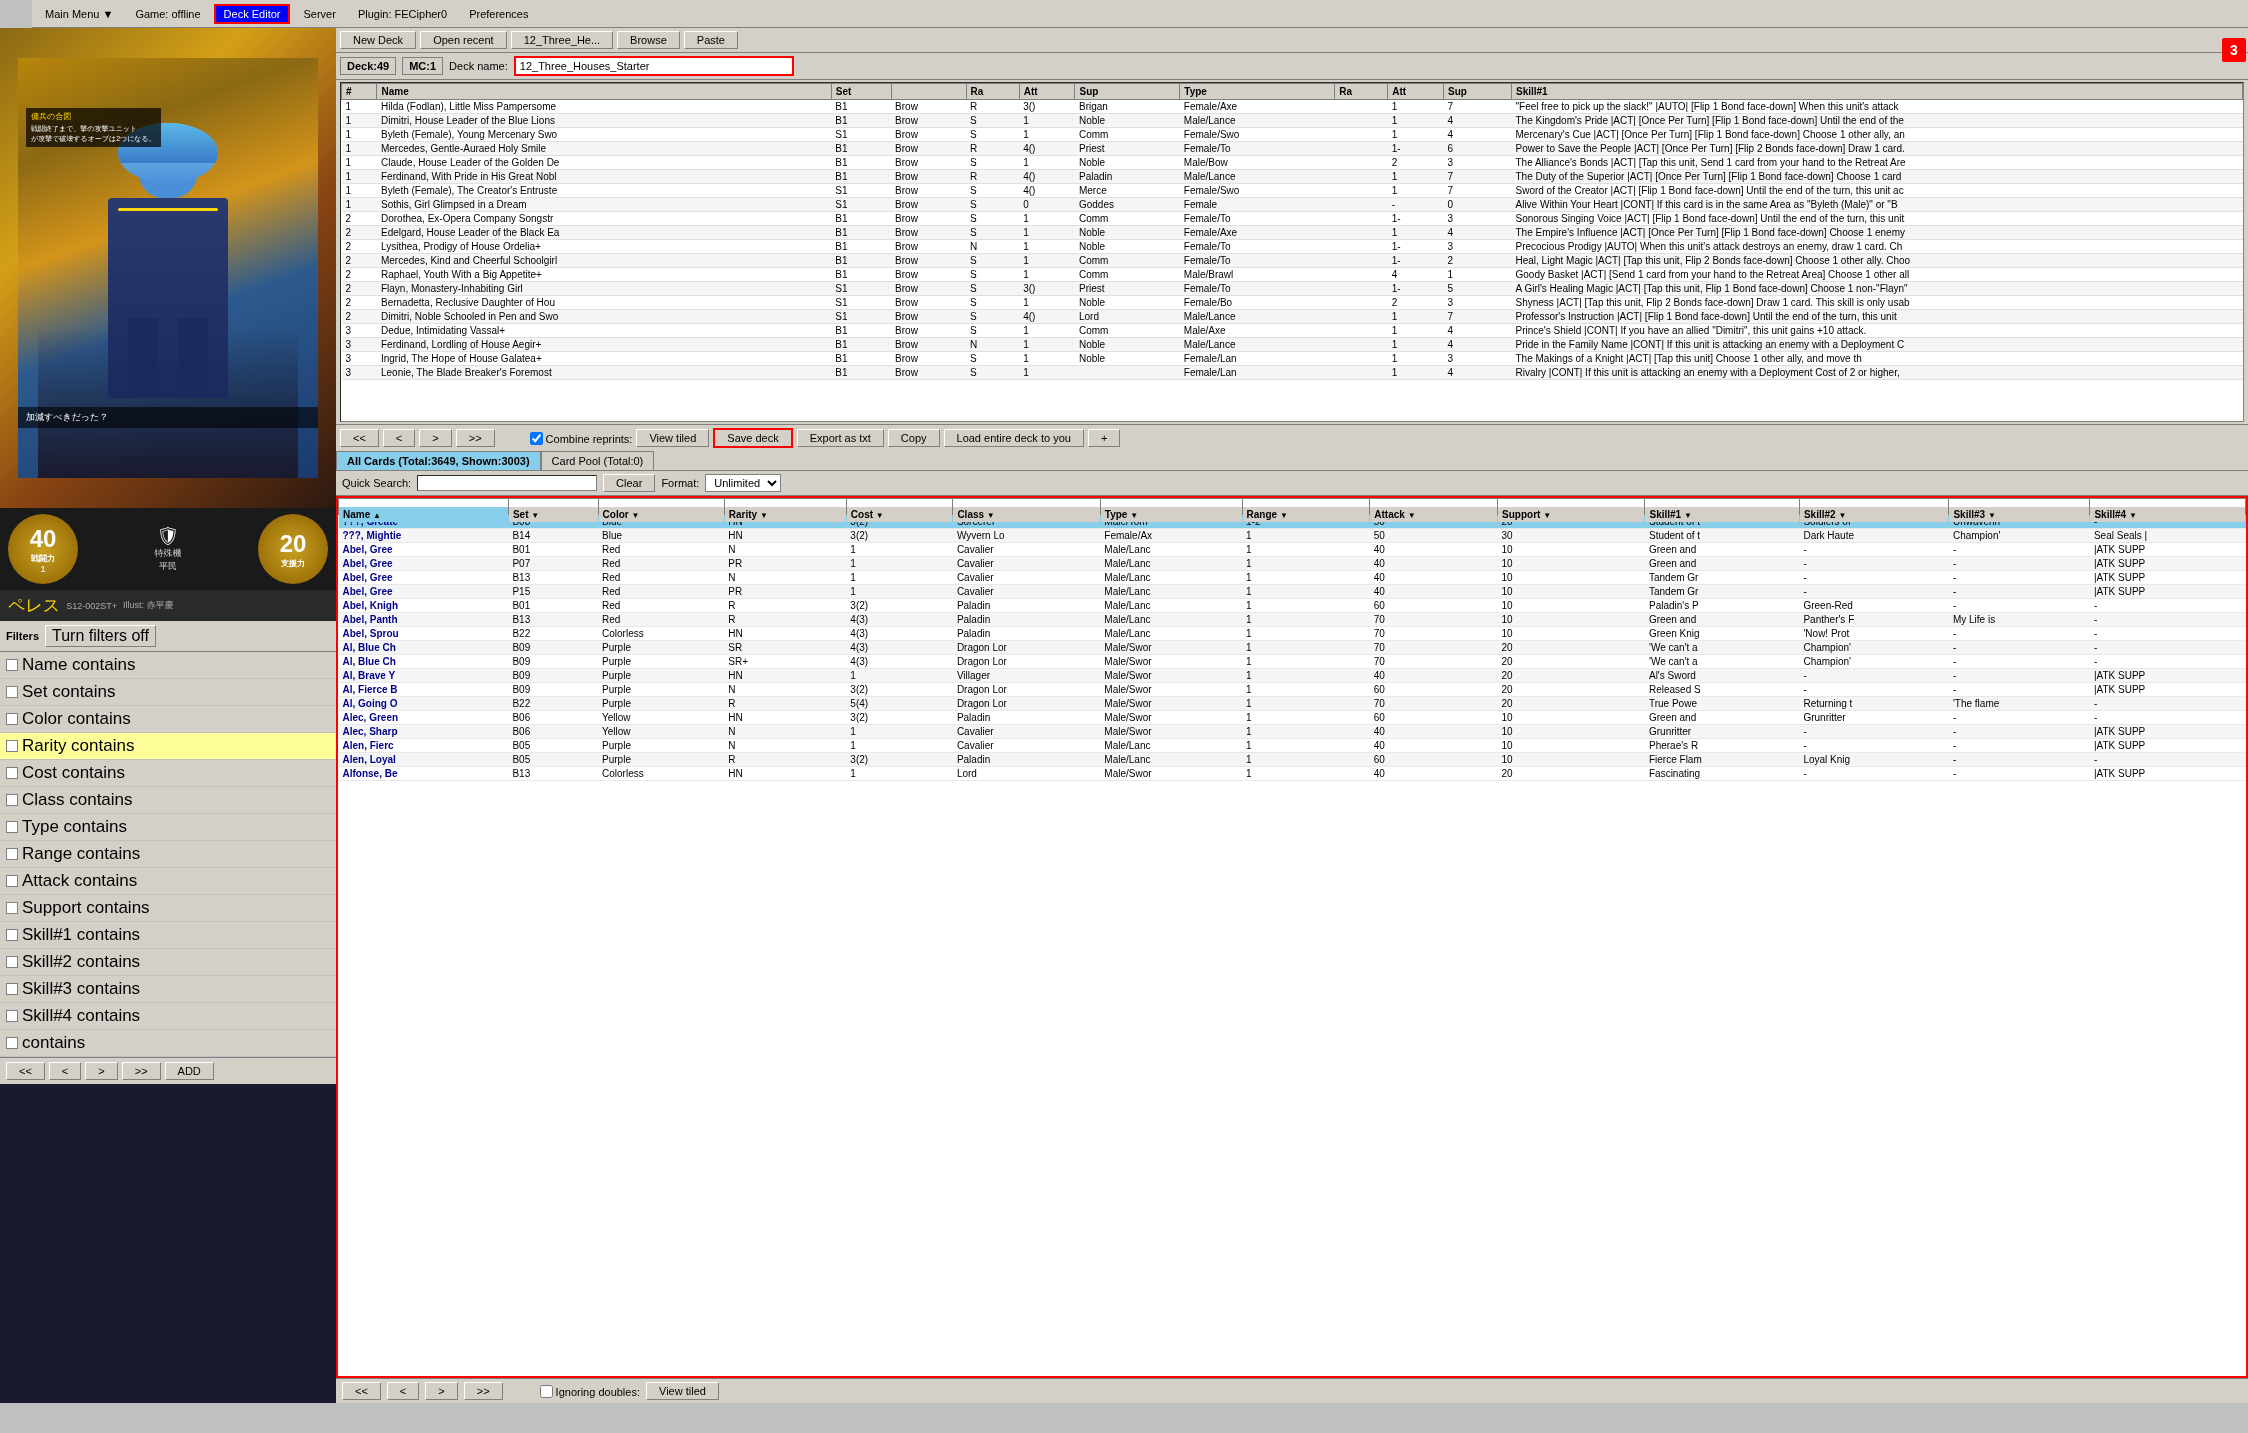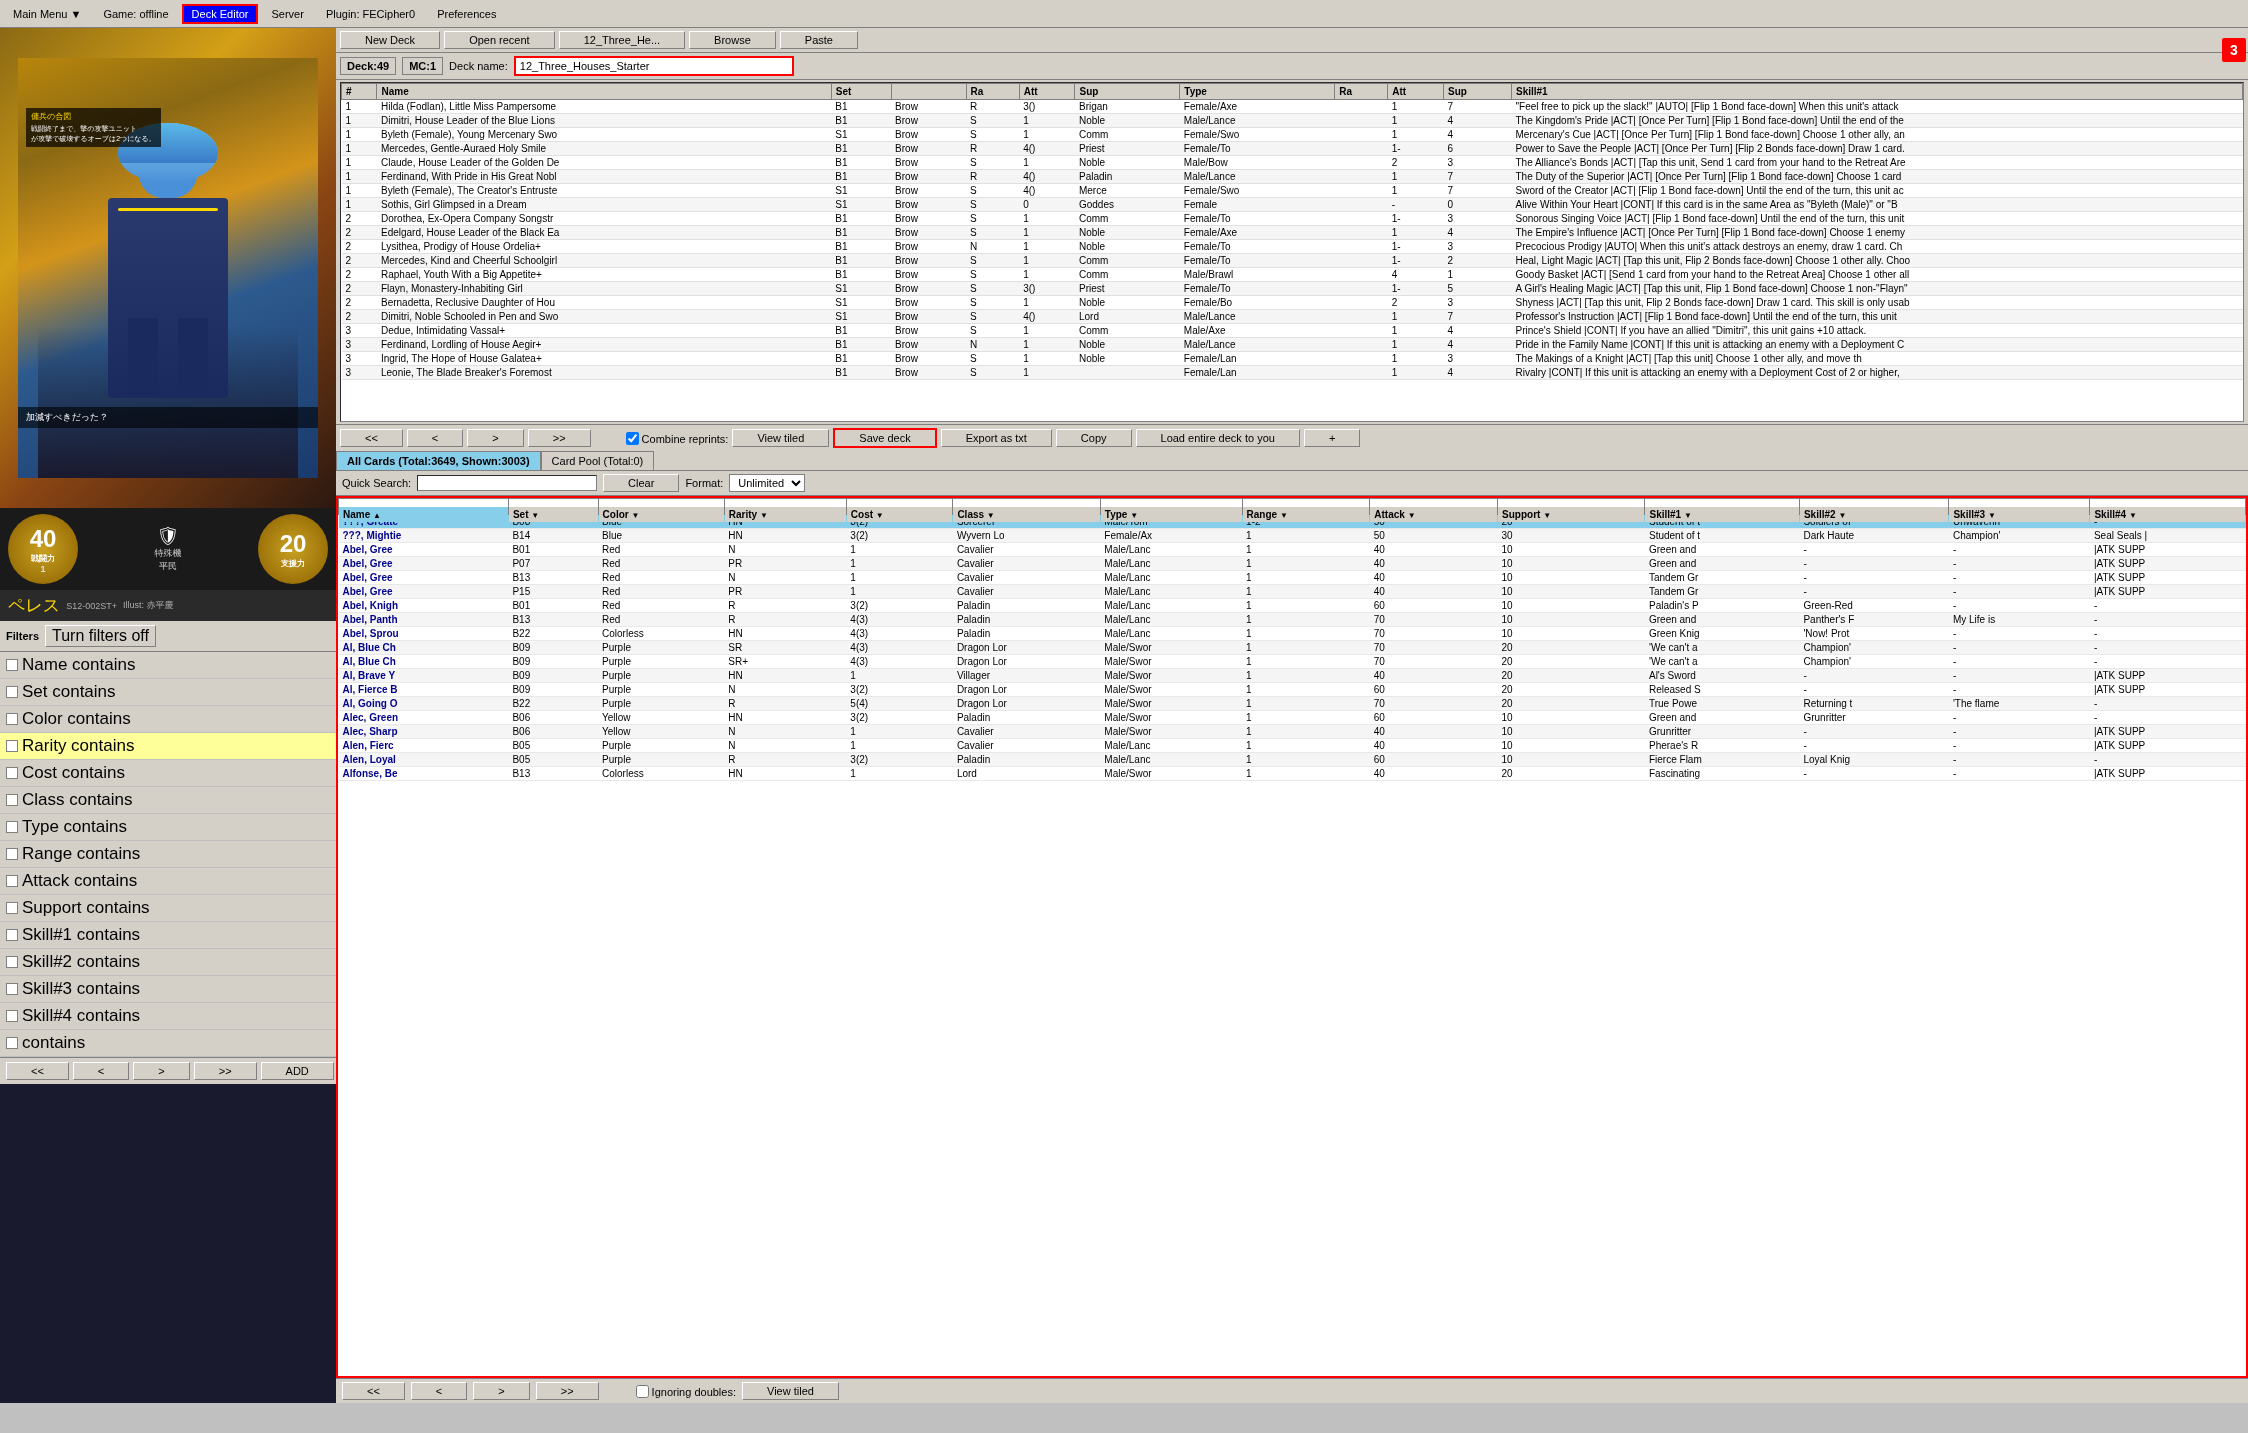--- a/index.html
+++ b/index.html
@@ -1,19 +1,19 @@
 <!DOCTYPE html>
 <html><head>
   <meta charset="utf-8">
   <style>
     * { box-sizing: border-box; margin: 0; padding: 0; }
     body { font-family: Arial, sans-serif; font-size: 11px; background: #c0c0c0; color: #000; width: 2248px; height: 1433px; overflow: hidden; }
 
     
-    .menu-bar { display: flex; align-items: center; background: #d4d0c8; border-bottom: 1px solid #808080; height: 28px; padding: 8px 4px; gap: 4px; }
+    .menu-bar { display: flex; align-items: center; background: #d4d0c8; border-bottom: 1px solid #808080; height: 28px; padding: 8px 4px; gap: 4px; margin-left: 32px; }
     .menu-item { padding: 2px 8px; background: #d4d0c8; border: 1px solid transparent; cursor: pointer; font-size: 11px; }
     .menu-item.active { background: #0000ff; color: #fff; border: 2px solid #ff0000; }
 
     
     .main-layout { display: flex; height: calc(1433px - 58px); }
 
     
     .left-panel { width: 336px; background: #1a1a2e; flex-shrink: 0; position: relative; overflow: hidden; }
     .card-image-area { width: 336px; height: 480px; background: linear-gradient(135deg, #8B6914 0%, #D4A017 30%, #8B4513 60%, #2c1810 100%); position: relative; overflow: hidden; display: flex; align-items: center; justify-content: center; }
     .card-image-placeholder { width: 300px; height: 420px; background: linear-gradient(180deg, #4a7fc1 0%, #2d5a8e 40%, #1a3a5c 70%, #0d1f33 100%); border-radius: 8px; position: relative; display: flex; align-items: flex-end; padding: 10px; }
@@ -25,21 +25,21 @@
     .stat-mid .big { font-size: 18px; color: #fff; }
     .card-name-bar { background: #2a2a2a; padding: 4px 8px; display: flex; align-items: center; gap: 6px; color: #fff; }
     .card-name-bar .jp { color: #ffd700; font-size: 17px; }
     .card-name-bar .id { color: #aaa; font-size: 9px; }
 
     
     .right-panel { flex: 1; display: flex; flex-direction: column; background: #d4d0c8; }
 
     
     .deck-toolbar { display: flex; align-items: center; padding: 3px 4px; gap: 4px; background: #d4d0c8; border-bottom: 1px solid #808080; }
-    .btn { padding: 2px 24px; background: #d4d0c8; border: 1px solid; border-color: #fff #808080 #808080 #fff; cursor: pointer; font-size: 11px; }
+    .btn { padding: 2px 12px; background: #d4d0c8; border: 1px solid; border-color: #fff #808080 #808080 #fff; cursor: pointer; font-size: 11px; }
 
     
     .deck-info-row { display: flex; align-items: center; padding: 3px 4px; gap: 6px; background: #d4d0c8; border-bottom: 1px solid #808080; }
     .deck-label { font-size: 11px; font-weight: bold; padding: 2px 6px; background: #d4d0c8; border: 1px solid #808080; }
     .deck-name-input { flex: 1; max-width: 280px; padding: 2px 4px; border: 2px inset #808080; font-size: 11px; background: #fff; }
 
     
     .card-table-container { flex: 1; overflow: auto; background: #fff; border: 1px inset #808080; margin: 2px 4px; }
     table { width: 100%; border-collapse: collapse; font-size: 10px; }
     th { background: #d4d0c8; border: 1px solid #808080; padding: 2px 4px; text-align: left; font-weight: bold; position: sticky; top: 0; z-index: 1; white-space: nowrap; }

